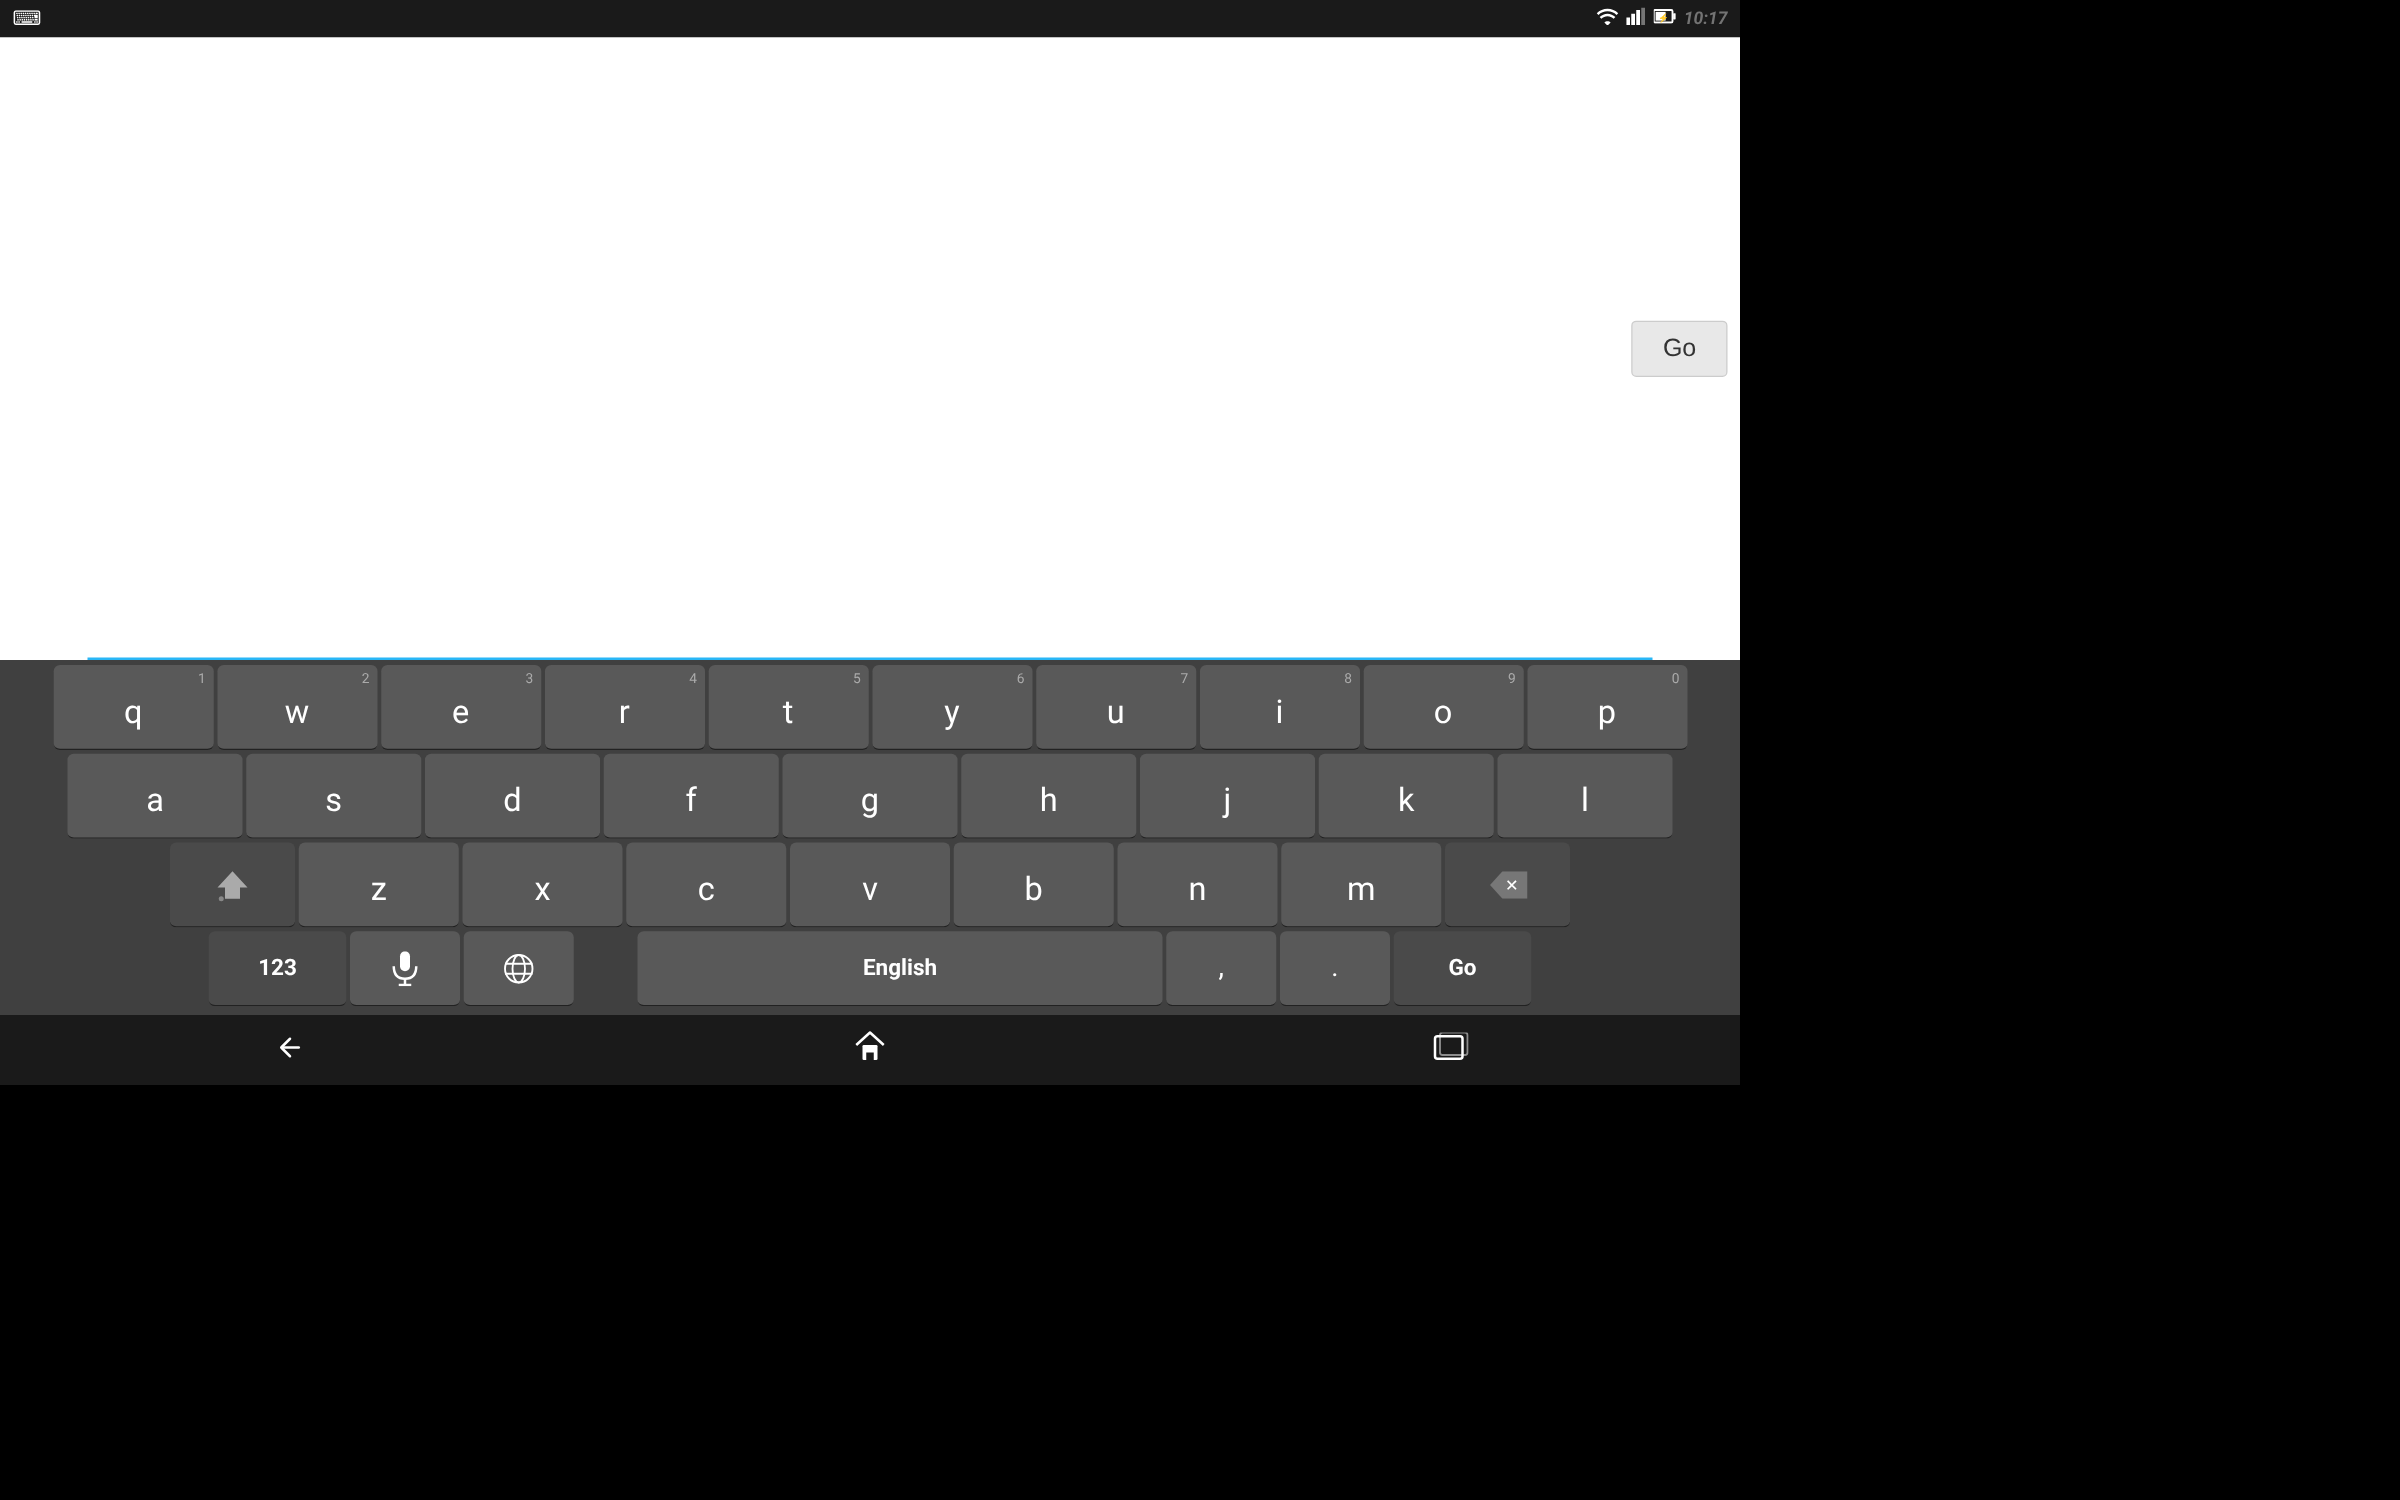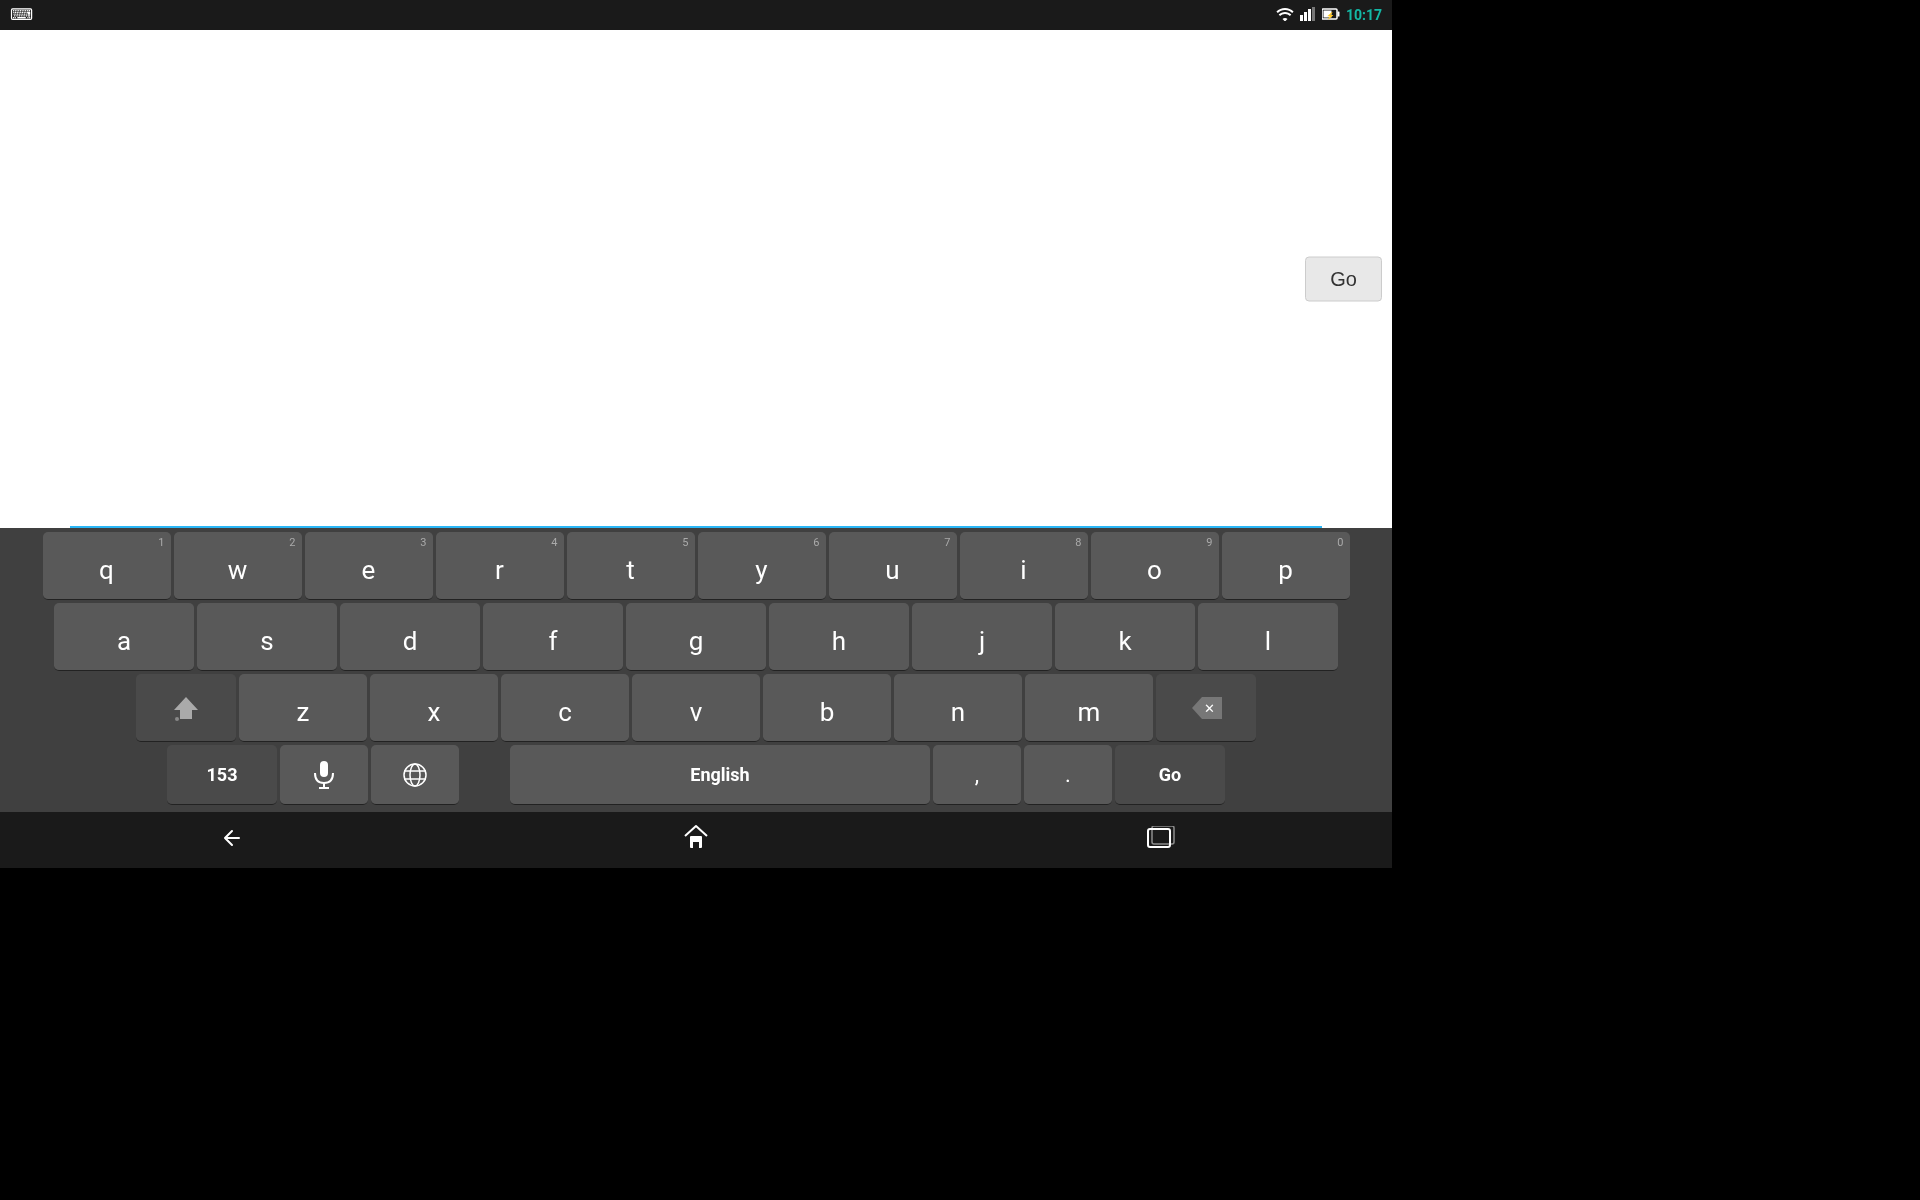--- a/index.html
+++ b/index.html
@@ -25,23 +25,24 @@
       padding: 0 10px;
       gap: 6px;
     }
 
     .status-icon {
       color: #fff;
       font-size: 13px;
     }
 
     .status-time {
-      color: #14b8a6;
+      color: #737373;
       font-size: 14px;
       font-weight: bold;
+      font-style: italic;
     }
 
     .keyboard-icon-status {
       position: absolute;
       left: 10px;
       top: 5px;
       color: #fff;
       font-size: 16px;
     }
 
@@ -385,21 +386,21 @@
     <div class="key key-zrow key-backspace">
       <svg width="32" height="22" viewBox="0 0 32 22" fill="white">
         <path d="M12 0 L32 0 L32 22 L12 22 L2 11 Z" fill="#777"></path>
         <text x="14" y="16" font-size="13" fill="white">✕</text>
       </svg>
     </div>
   </div>
 
   <div class="keyboard-row">
     <div class="key key-123">
-      <span style="font-size:18px;font-weight:bold;">153</span>
+      <span style="font-size:18px;font-weight:bold;">123</span>
     </div>
     <div class="key key-mic">
       <svg width="22" height="28" viewBox="0 0 22 28" fill="white">
         <rect x="7" y="0" width="8" height="16" rx="4" fill="white"></rect>
         <path d="M2 12 Q2 22 11 22 Q20 22 20 12" fill="none" stroke="white" stroke-width="2"></path>
         <line x1="11" y1="22" x2="11" y2="27" stroke="white" stroke-width="2"></line>
         <line x1="6" y1="27" x2="16" y2="27" stroke="white" stroke-width="2"></line>
       </svg>
     </div>
     <div class="key key-globe">

